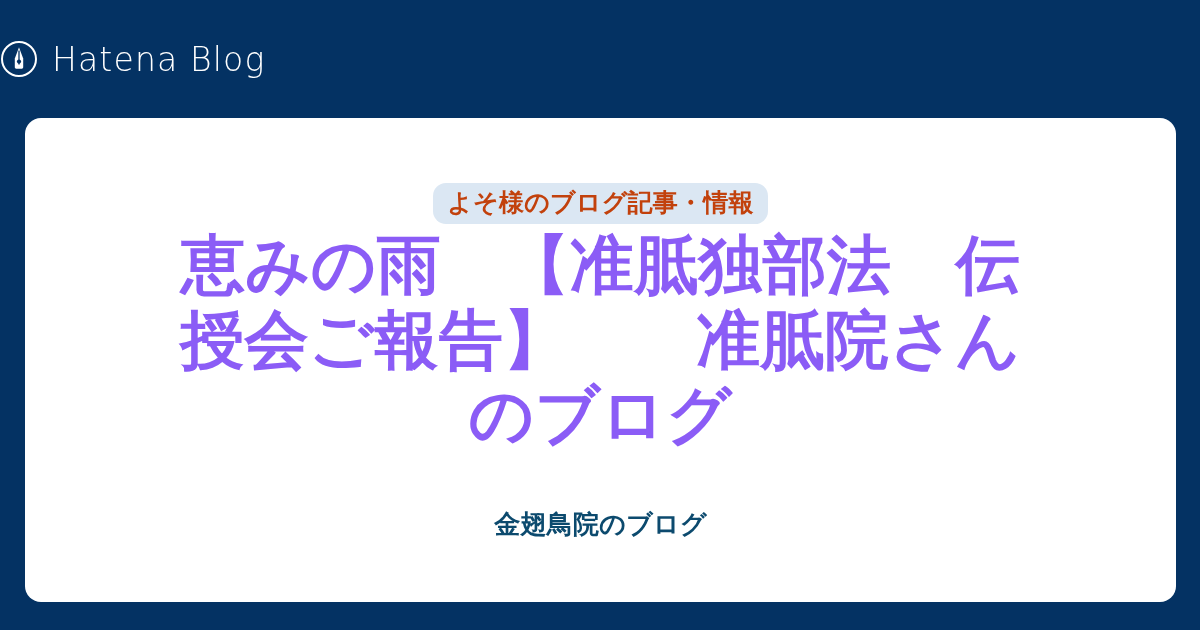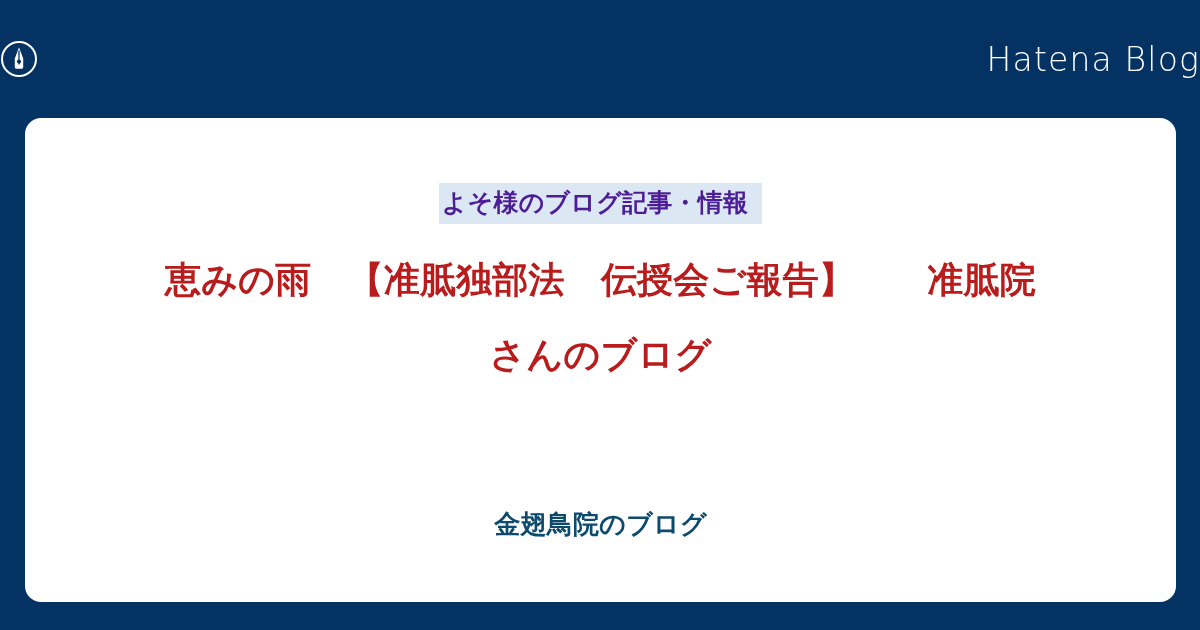--- a/index.html
+++ b/index.html
@@ -25,21 +25,22 @@
 
   
   .brand-bar {
     position: absolute;
     left: 0;
     top: 0;
     width: 1200px;
     height: 118px;
     display: flex;
     align-items: center;
-    justify-content: space-between;
+    justify-content: flex-start;
+    gap: 14px;
   }
   .brand-logo {
     width: 38px;
     height: 38px;
     flex: 0 0 38px;
     display: block;
   }
   .brand-name {
     color: #ffffff;
     font-size: 33px;
@@ -67,38 +68,38 @@
   }
 
   .badge-row {
     margin-top: 65px;
     display: flex;
     justify-content: center;
     width: 100%;
   }
   .badge {
     background: #dbe7f3;
-    color: #4c1d95;
+    color: #c2410c;
     font-size: 25px;
     line-height: 1;
     font-weight: 700;
-    border-radius: 0;
-    padding: 7px 14px 9px 3px;
+    border-radius: 13px;
+    padding: 7px 14px 9px 14px;
     letter-spacing: 0.01em;
     white-space: nowrap;
     font-family: "DejaVu Sans", "Liberation Sans", sans-serif;
   }
 
   .entry-title {
-    margin-top: 18px;
+    margin-top: 4px;
     width: 880px;
     text-align: center;
-    color: #b91c1c;
+    color: #8b5cf6;
     font-weight: 700;
-    font-size: 36px;
+    font-size: 64px;
     line-height: 75px;
     letter-spacing: 0.005em;
     word-break: break-all;
     font-family: "DejaVu Sans", "Liberation Sans", sans-serif;
   }
 
   .blog-name {
     position: absolute;
     left: 0;
     bottom: 62px;

